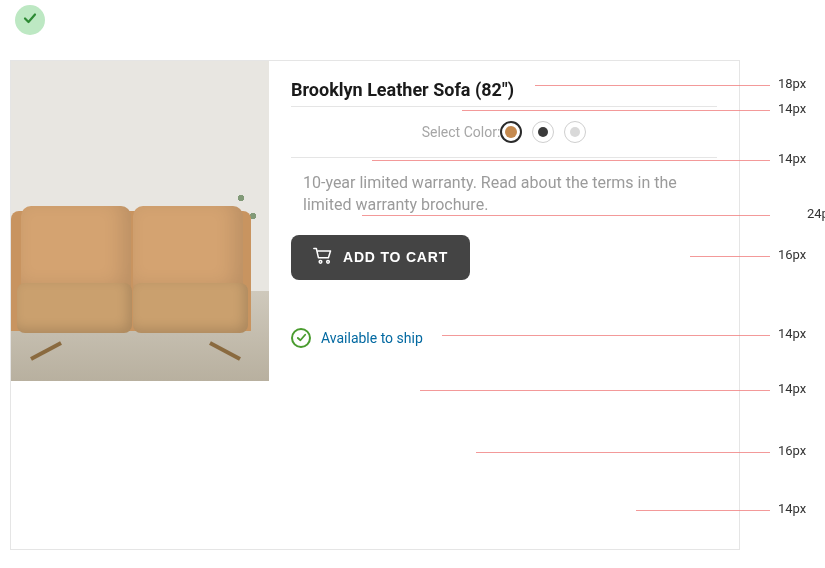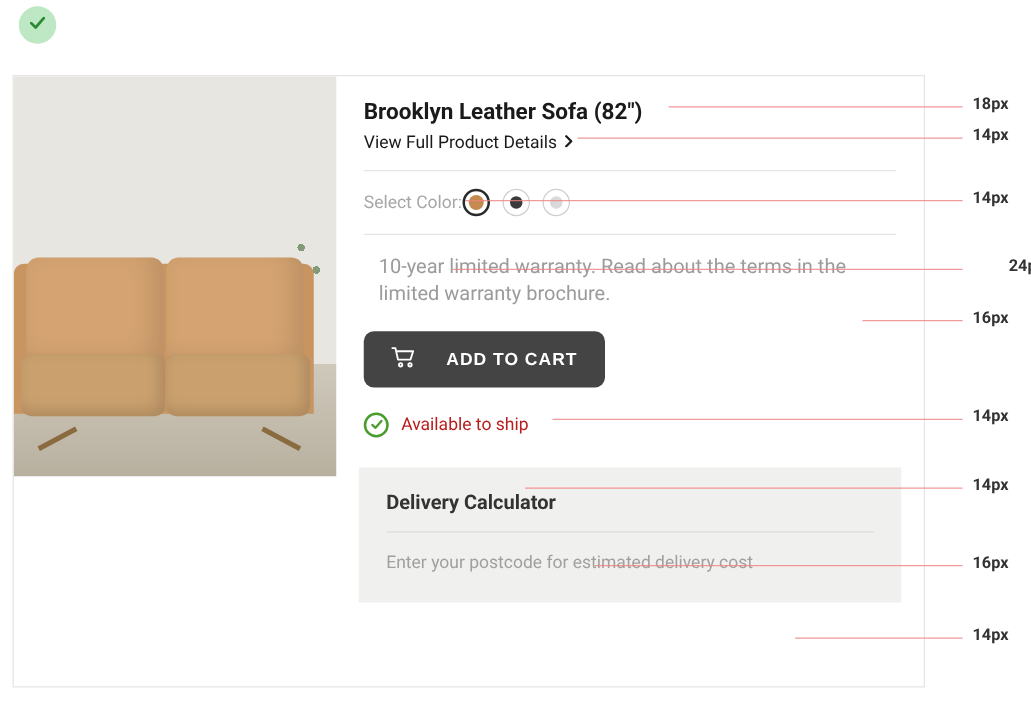--- a/index.html
+++ b/index.html
@@ -106,21 +106,21 @@
       align-items: center;
       gap: 4px;
       cursor: pointer;
       margin-bottom: 14px;
     }
     .detail-link svg { width: 10px; height: 10px; }
     .divider { border-top: 1px solid #e5e5e5; margin-bottom: 14px; }
     .color-row {
       display: flex;
       align-items: center;
-      justify-content: flex-start;
+      justify-content: center;
       margin-bottom: 14px;
     }
     .color-label { font-size: 14px; color: #a6a6a6; }
     .swatches { display: flex; gap: 10px; }
     .swatch {
       width: 22px; height: 22px;
       border-radius: 50%;
       position: relative;
       cursor: pointer;
     }
@@ -143,40 +143,41 @@
     .warranty {
       font-size: 16px;
       color: #9b9b9b;
       line-height: 1.4;
       margin-bottom: 18px;
       margin-left: 12px;
     }
     .add-to-cart {
       display: inline-flex;
       align-items: center;
-      gap: 24px;
+      gap: 10px;
       background: #444;
       color: #fff;
       font-size: 14px;
       font-weight: 700;
       letter-spacing: 0.8px;
       border: none;
       border-radius: 8px;
       padding: 12px 22px;
       cursor: pointer;
       margin-bottom: 20px;
     }
     .add-to-cart svg { width: 20px; height: 18px; }
     .availability {
       display: flex;
       align-items: center;
       gap: 10px;
       font-size: 14px;
-      color: #b91c1c;
+      color: #0369a1;
       margin-bottom: 24px;
+      margin-top: 28px;
     }
     .avail-icon {
       width: 20px; height: 20px;
       border: 2px solid #4a9c2f;
       border-radius: 50%;
       display: flex; align-items: center; justify-content: center;
     }
     .avail-icon svg { width: 11px; height: 11px; }
     .delivery-box {
       background: #f0f0ee;
@@ -198,21 +199,21 @@
     
     .annot-line {
       position: absolute;
       height: 1px;
       background: #f08080;
       opacity: 0.8;
     }
     .annot-label {
       position: absolute;
       font-size: 13px;
-      font-weight: 700;
+      font-weight: 400;
       color: #333;
     }
   </style>
 </head>
 <body>
 
 <div class="check-badge">
   <span>
     <svg viewBox="0 0 16 16" fill="none" stroke="#2d8a34" stroke-width="2.2" stroke-linecap="round" stroke-linejoin="round">
         <polyline points="3,8.5 6.5,12 13,4.5"></polyline>
@@ -229,28 +230,20 @@
     <div class="sofa-cushion-r"></div>
     <div class="sofa-seat-l"></div>
     <div class="sofa-seat-r"></div>
     <div class="sofa-leg l"></div>
     <div class="sofa-leg r"></div>
   </div>
 
   <div class="details">
     <h1 class="title">Brooklyn Leather Sofa (82")</h1>
 
-    <a class="detail-link">
-      <span>View Full Product Details</span>
-      <span>
-        <svg viewBox="0 0 10 10" fill="none" stroke="#1a1a1a" stroke-width="1.8" stroke-linecap="round" stroke-linejoin="round">
-            <polyline points="3,1 7,5 3,9"></polyline>
-          </svg>
-      </span>
-    </a>
 
     <div class="divider"></div>
 
     <div class="color-row">
       <span class="color-label">Select Color:</span>
       <div class="swatches">
         <div class="swatch selected">
             <div class="inner" style="background:#c58a4f"></div>
           </div>
         <div class="swatch unselected">
@@ -280,25 +273,20 @@
 
     <div class="availability">
       <span class="avail-icon">
         <svg viewBox="0 0 12 12" fill="none" stroke="#4a9c2f" stroke-width="2" stroke-linecap="round" stroke-linejoin="round">
             <polyline points="2,6.5 4.8,9 10,3"></polyline>
           </svg>
       </span>
       <span>Available to ship</span>
     </div>
 
-    <div class="delivery-box">
-      <div class="delivery-title">Delivery Calculator</div>
-      <div class="delivery-divider"></div>
-      <div class="delivery-hint">Enter your postcode for estimated delivery cost</div>
-    </div>
   </div>
 
 </div>
 
 <div id="annots">
     <div class="annot-line" style="top: 85px; left: 535px; width: 235px;"></div>
     <div class="annot-label" style="top: 76px; left: 778px;">18px</div>
     <div class="annot-line" style="top: 110px; left: 462px; width: 308px;"></div>
     <div class="annot-label" style="top: 101px; left: 778px;">14px</div>
     <div class="annot-line" style="top: 160px; left: 372px; width: 398px;"></div>

